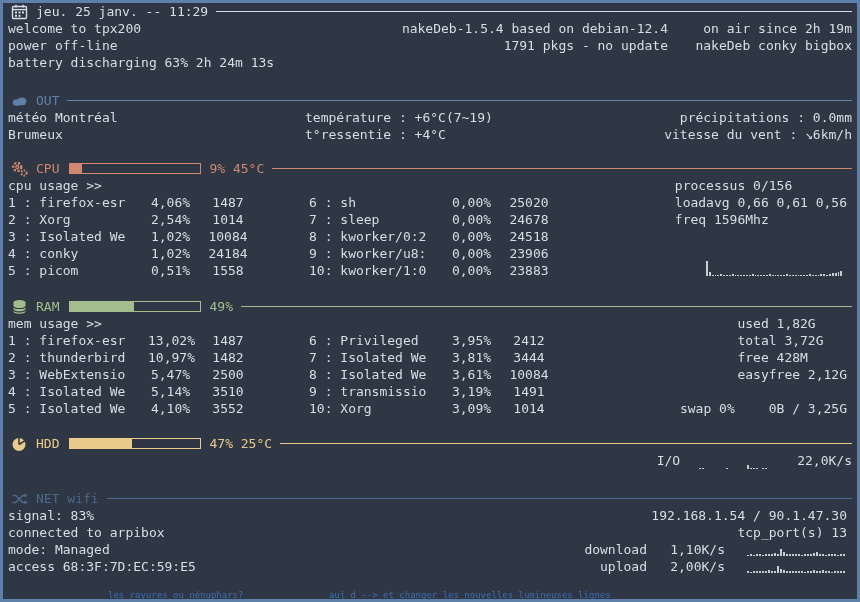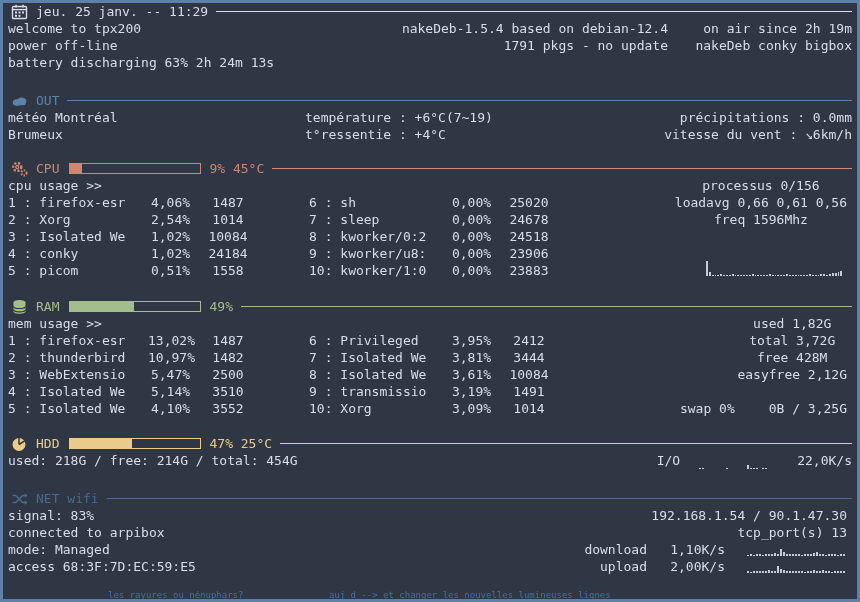--- a/index.html
+++ b/index.html
@@ -18,21 +18,21 @@
   .bar{width:132px;height:11px;border:1px solid;margin-left:10px;box-sizing:border-box;}
   .bar > i{display:block;height:100%;}
   .stats{margin-left:8px;}
   .grid3h{display:grid;grid-template-columns:1fr auto 184px;}
   .grid3h .c2{text-align:right;}
   .grid3h .c3{text-align:right;}
   .grid3w{display:grid;grid-template-columns:297px auto 1fr;}
   .grid3w .c3{text-align:right;}
   .proc-row{display:grid;grid-template-columns:140px 45px 70px 46px 140px 45px 70px;height:17px;}
   .proc-row .num{text-align:center;}
-  .rinfo{position:absolute;top:0;right:5px;text-align:center;}
+  .rinfo{position:absolute;top:0;right:5px;text-align:left;}
   .graph{display:flex;align-items:flex-end;gap:1px;}
   .graph i{width:2px;display:block;background:#c7cdd6;}
   .cpu-graph{position:absolute;right:10px;bottom:3px;width:136px;height:15px;}
   .swap-row{position:absolute;top:85px;right:5px;display:flex;gap:34px;}
   .hdd-row{display:flex;align-items:center;}
   .hdd-right{margin-left:auto;display:flex;align-items:flex-end;gap:16px;}
   .net-right{position:absolute;top:0;right:5px;text-align:right;}
   .net-io{display:flex;justify-content:flex-end;align-items:center;gap:22px;height:17px;}
   .net-io .rate{width:56px;text-align:right;}
   .net-io .graph{width:100px;height:12px;}
@@ -313,21 +313,20 @@
       </svg>
     </span>
     <span data-color="colors.hdd_yellow" style="color: rgb(235, 203, 139);">HDD</span>
     <span class="bar" style="border-color: rgb(235, 203, 139);">
         <i style="background: rgb(235, 203, 139); width: 47%;"></i>
       </span>
     <span class="stats" data-color="colors.hdd_yellow" style="color: rgb(235, 203, 139);">47% 25°C</span>
     <span class="rule" style="border-color: rgb(235, 203, 139);"></span>
   </div>
   <div class="hdd-row line">
-    <span>used: 218G / free: 214G / total: 454G</span>
     <span class="hdd-right">
       <span>I/O</span>
       <span class="graph" style="width:85px;height:12px"><i style="height: 0px; background: rgb(199, 205, 214);"></i><i style="height: 1px; background: rgb(199, 205, 214);"></i><i style="height: 1px; background: rgb(199, 205, 214);"></i><i style="height: 0px; background: rgb(199, 205, 214);"></i><i style="height: 0px; background: rgb(199, 205, 214);"></i><i style="height: 0px; background: rgb(199, 205, 214);"></i><i style="height: 0px; background: rgb(199, 205, 214);"></i><i style="height: 0px; background: rgb(199, 205, 214);"></i><i style="height: 0px; background: rgb(199, 205, 214);"></i><i style="height: 0px; background: rgb(199, 205, 214);"></i><i style="height: 1px; background: rgb(199, 205, 214);"></i><i style="height: 0px; background: rgb(199, 205, 214);"></i><i style="height: 0px; background: rgb(199, 205, 214);"></i><i style="height: 0px; background: rgb(199, 205, 214);"></i><i style="height: 0px; background: rgb(199, 205, 214);"></i><i style="height: 0px; background: rgb(199, 205, 214);"></i><i style="height: 0px; background: rgb(199, 205, 214);"></i><i style="height: 4px; background: rgb(199, 205, 214);"></i><i style="height: 1px; background: rgb(199, 205, 214);"></i><i style="height: 1px; background: rgb(199, 205, 214);"></i><i style="height: 1px; background: rgb(199, 205, 214);"></i><i style="height: 0px; background: rgb(199, 205, 214);"></i><i style="height: 1px; background: rgb(199, 205, 214);"></i><i style="height: 1px; background: rgb(199, 205, 214);"></i><i style="height: 0px; background: rgb(199, 205, 214);"></i><i style="height: 0px; background: rgb(199, 205, 214);"></i><i style="height: 0px; background: rgb(199, 205, 214);"></i><i style="height: 0px; background: rgb(199, 205, 214);"></i></span>
       <span>22,0K/s</span>
     </span>
   </div>
 </div>
 
 <div class="sec" style="margin-top:21px">
   <div class="title-row">

